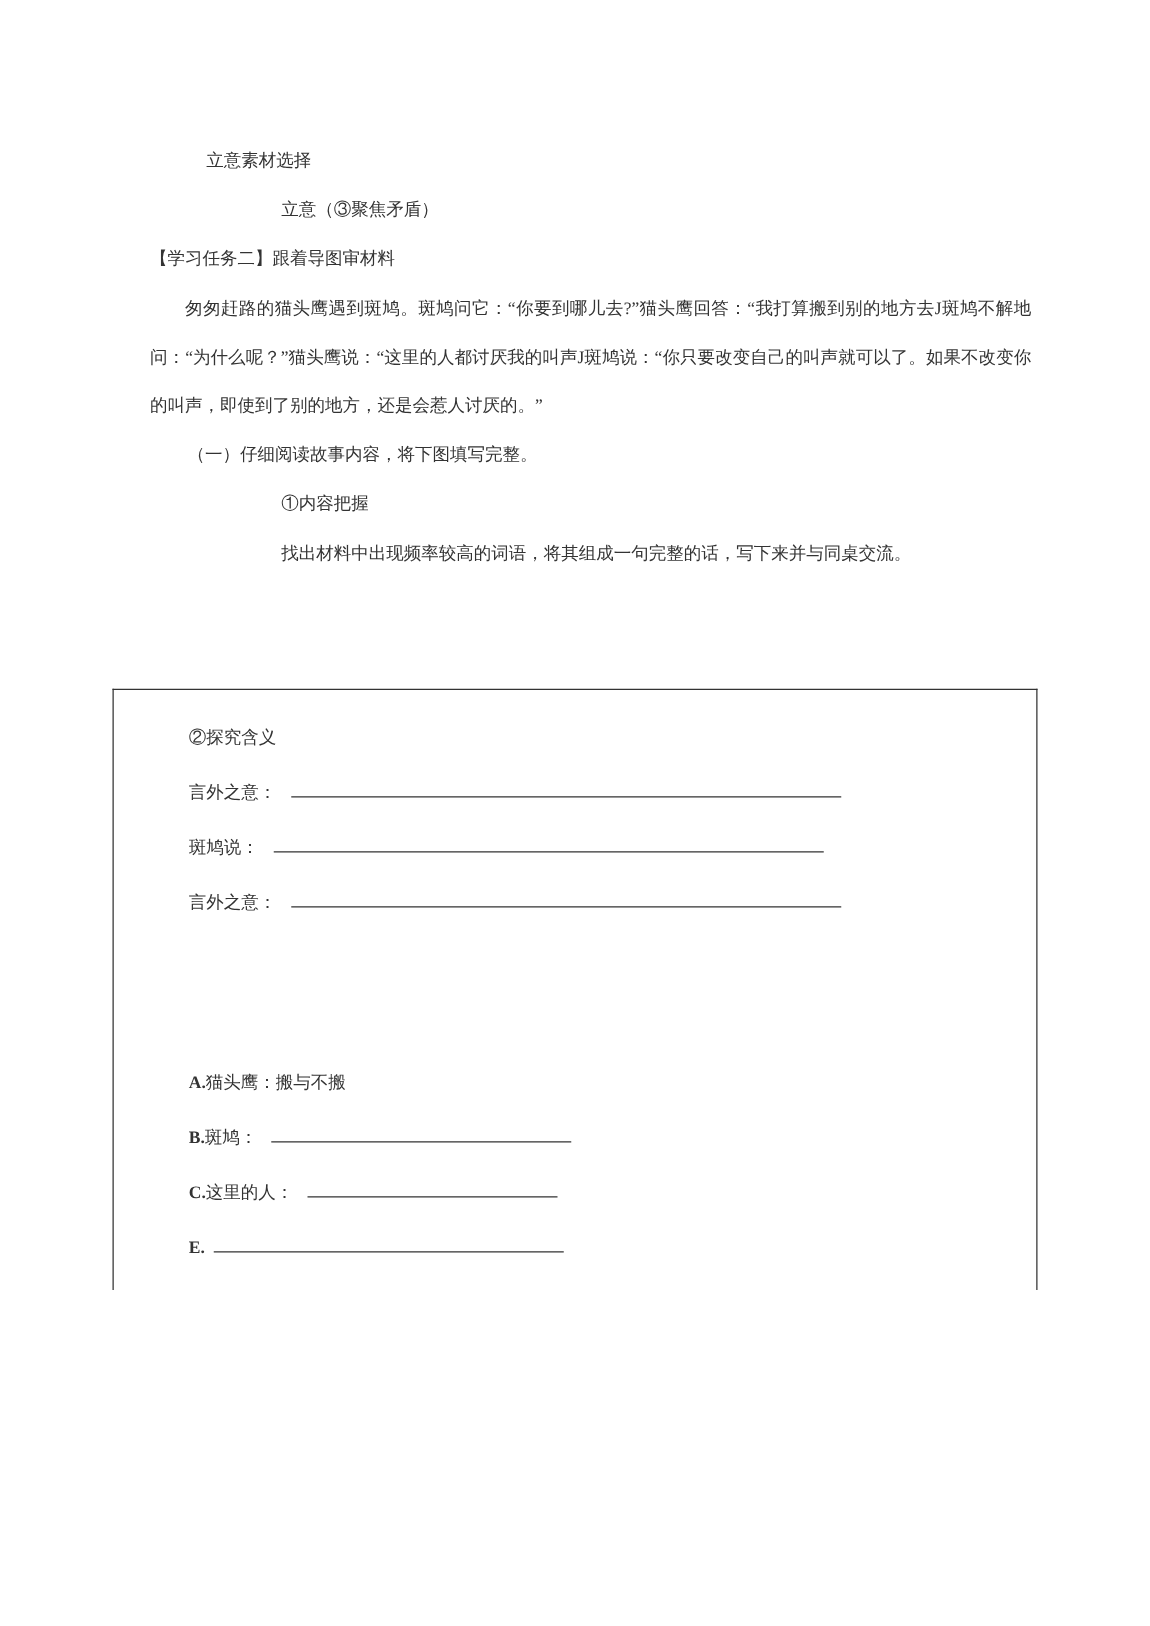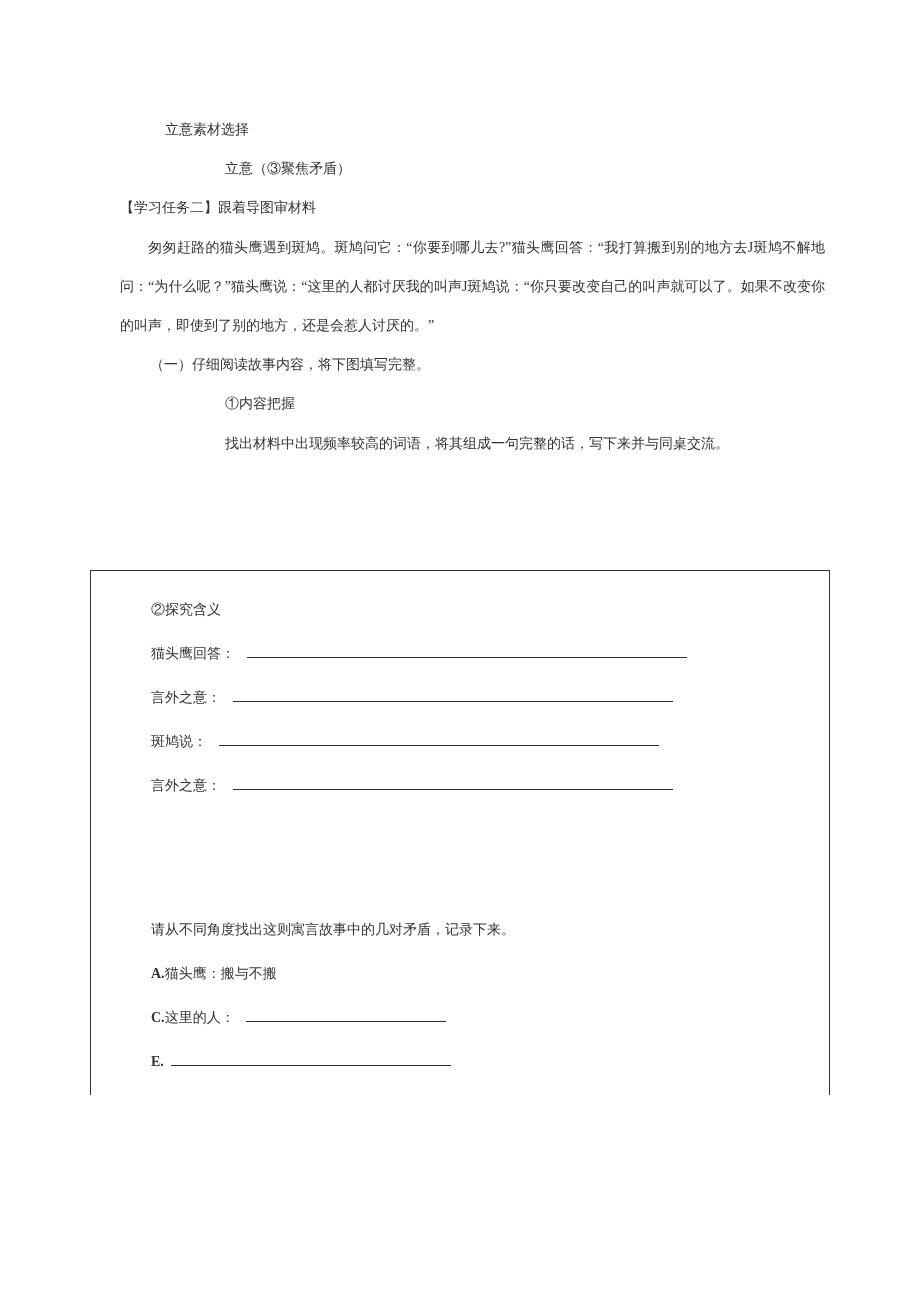--- a/index.html
+++ b/index.html
@@ -34,21 +34,21 @@
     }
     .section-num {
       padding-left: 60px;
     }
     .spacer-lg {
       height: 80px;
     }
     .box {
       border: 1px solid #333333;
       border-bottom: none;
-      margin-top: 27px;
+      margin-top: 8px;
       padding: 18px 30px 10px 60px;
       line-height: 3;
     }
     .box-row {
       margin-bottom: 2px;
     }
     .underline-long {
       display: inline-block;
       border-bottom: 1px solid #333333;
       width: 440px;
@@ -127,43 +127,40 @@
   <span>找出材料中出现频率较高的词语，将其组成一句完整的话，写下来并与同桌交流。</span>
 </div>
 
 <div class="spacer-lg"></div>
 
 <div class="box">
   <div class="box-row">
     <span>②探究含义</span>
   </div>
   <div class="box-row">
-    <span>猫头鹰回答：</span>
-    <span class="underline-long"></span>
-  </div>
-  <div class="box-row">
     <span>言外之意：</span>
     <span class="underline-long"></span>
   </div>
   <div class="box-row">
     <span>斑鸠说：</span>
     <span class="underline-long"></span>
   </div>
   <div class="box-row">
     <span>言外之意：</span>
     <span class="underline-long"></span>
   </div>
 
   <div class="box-gap"></div>
 
   <div class="box-row">
-    <span>请从不同角度找出这则寓言故事中的几对矛盾，记录下来。</span>
+    <span class="bold-letter">A.</span><span>猫头鹰：搬与不搬</span>
   </div>
   <div class="box-row">
-    <span class="bold-letter">A.</span><span>猫头鹰：搬与不搬</span>
+    <span class="bold-letter">B.</span><span>斑鸠：</span>
+    <span class="underline-med"></span>
   </div>
   <div class="box-row">
     <span class="bold-letter">C.</span><span>这里的人：</span>
     <span class="underline-med2"></span>
   </div>
   <div class="box-row">
     <span class="bold-letter">E.</span>
     <span class="underline-e"></span>
   </div>
 </div>

